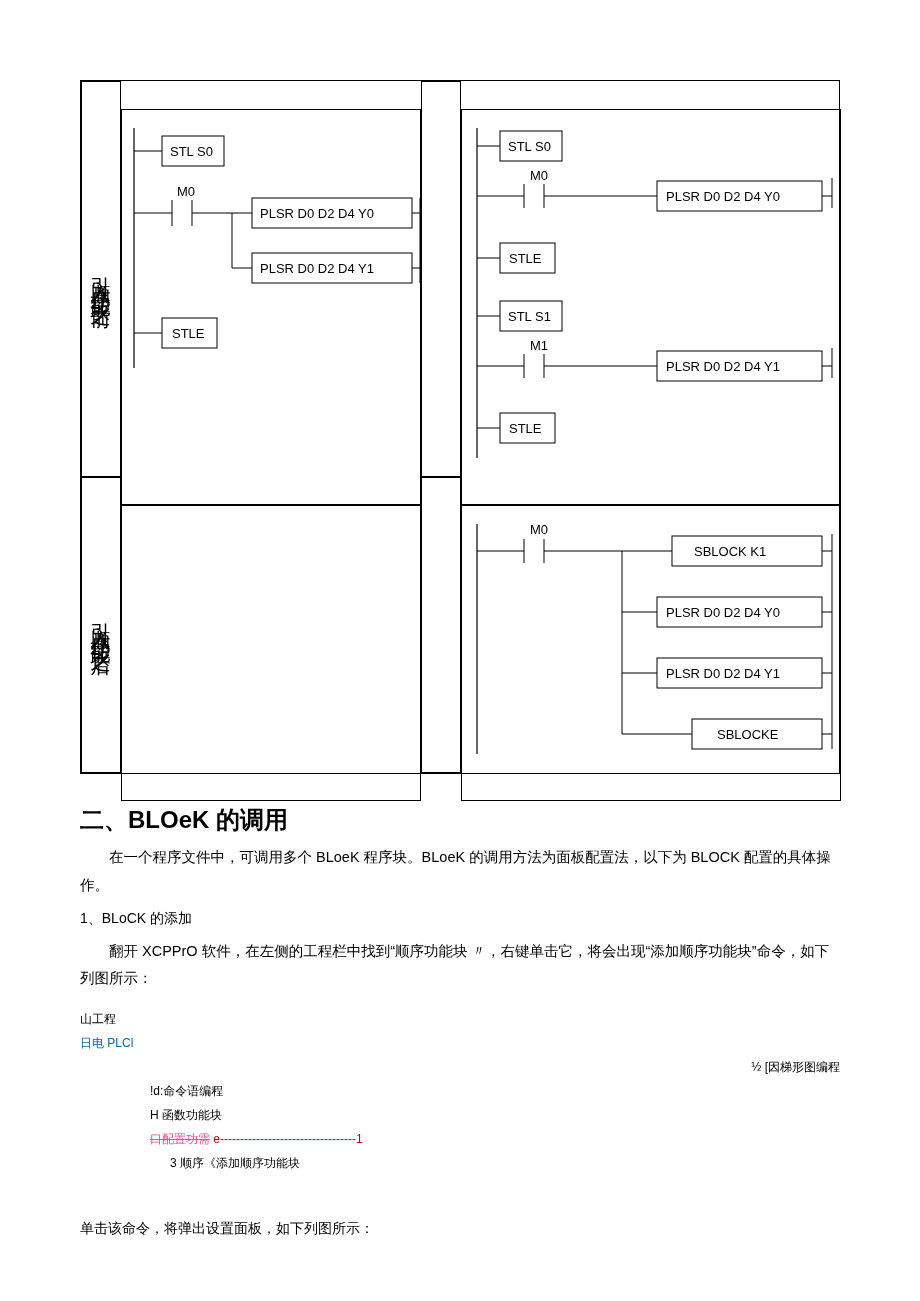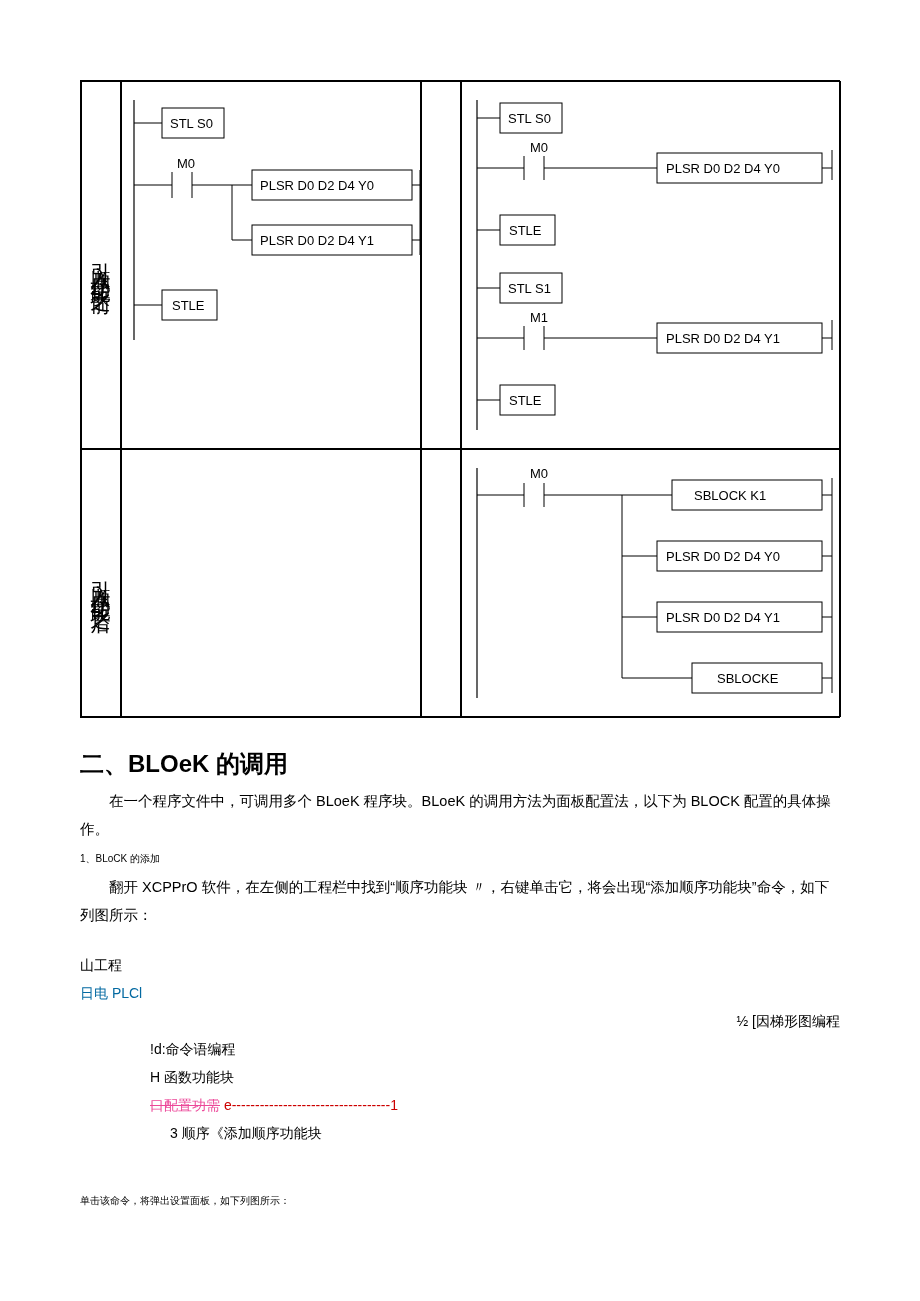--- a/index.html
+++ b/index.html
@@ -19,32 +19,32 @@
     border: 1px solid #000;
   }
   .cell { border: 0.5px solid #000; padding: 8px 0; }
   .row-label {
     display: flex; align-items: center; justify-content: center;
     font-size: 20px; line-height: 1.6; padding: 0 6px;
     writing-mode: vertical-rl; text-orientation: upright;
     letter-spacing: 4px;
   }
   .row-label.empty { background:#fff; }
-  .ladder { position: relative; height: 100%; }
+  .ladder { position: relative; height: 100%; margin-top: 28px; }
 
   svg { display:block; }
 
   
   h2 { font-size: 24px; font-weight: bold; margin: 30px 0 8px 0; }
   h2 .num { font-family: "SimSun", serif; }
   p.body { text-indent: 2em; line-height: 1.9; font-size: 14.5px; margin-bottom: 6px; }
-  p.plain { line-height: 1.9; font-size: 10px; margin-bottom: 6px; }
+  p.plain { line-height: 1.9; font-size: 14px; margin-bottom: 6px; }
 
   
-  .tree { font-size: 14px; line-height: 2.0; margin-top: 22px; }
+  .tree { font-size: 12px; line-height: 2.0; margin-top: 14px; }
   .tree .l0 { margin-left: 0; }
   .tree .l1 { margin-left: 0; color:#0369a1; }
   .tree .l2 { margin-left: 30px; }
   .tree .l3 { margin-left: 46px; text-align: right; }
   .tree .l4 { margin-left: 70px; }
   .tree .l5 { margin-left: 90px; }
   .tree .strike { text-decoration: line-through; color:#ec4899; }
   .tree .red { color:#c00; }
   .tree .blue { color:#3a5fb8; text-decoration: underline;}
   .tree .l4mon{ margin-left: 40px; }

